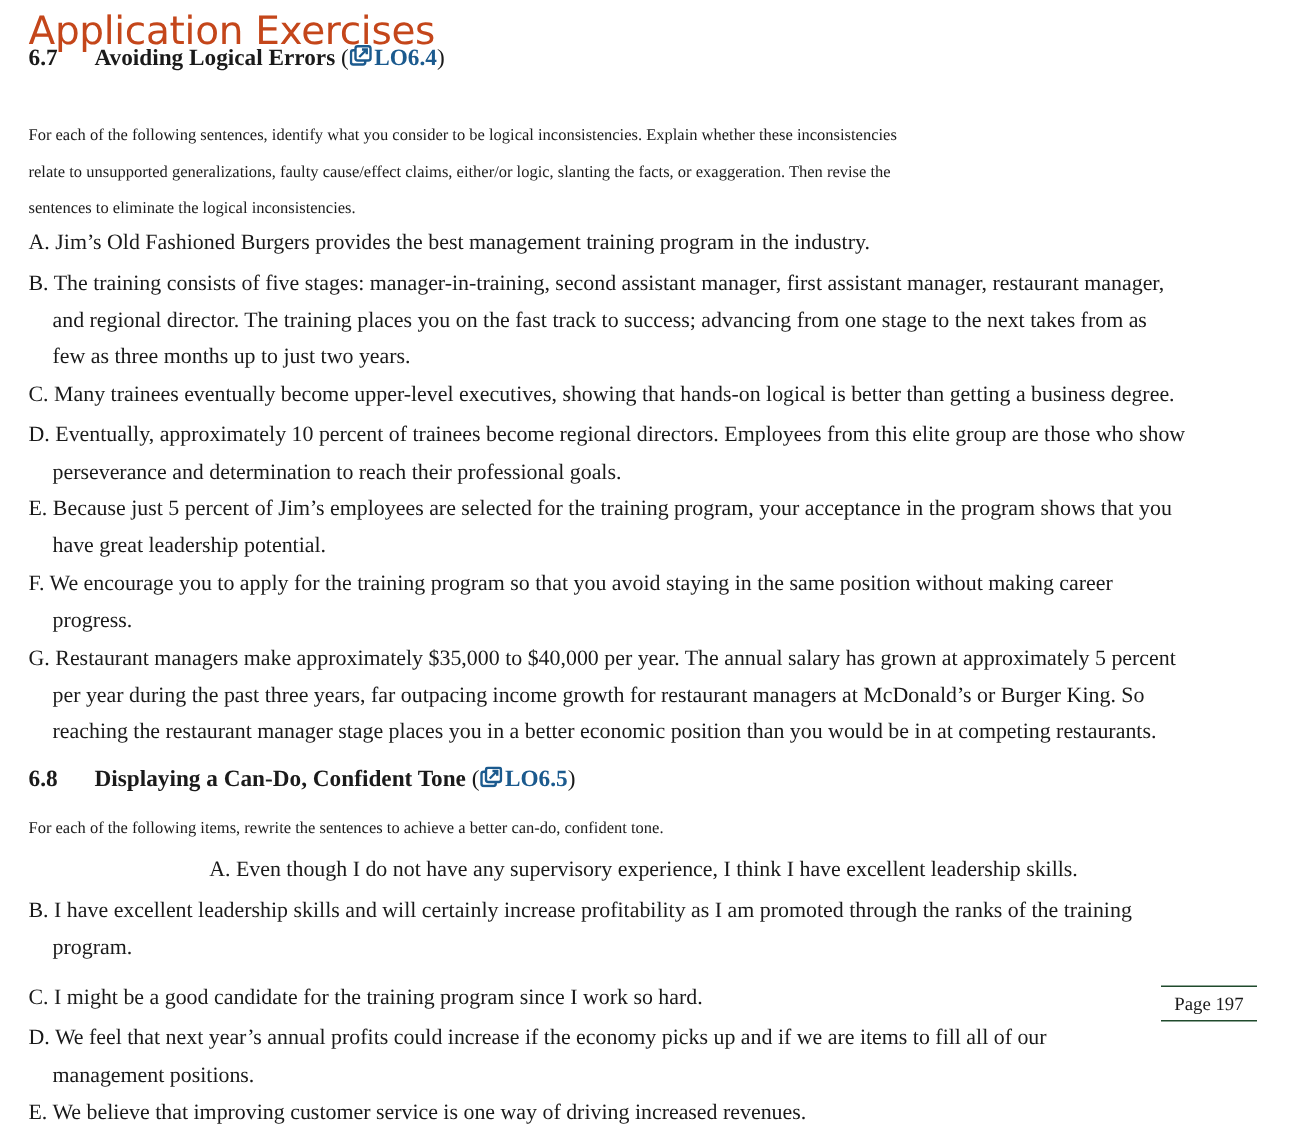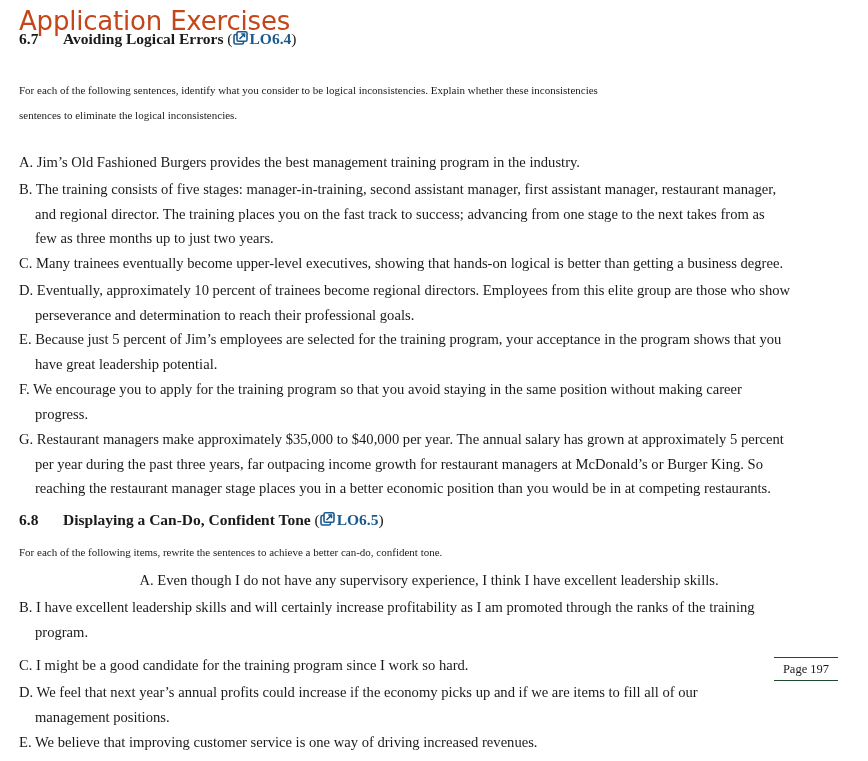--- a/index.html
+++ b/index.html
@@ -52,20 +52,21 @@
   <span class="num">6.7</span><span>Avoiding Logical Errors</span>
   <span class="paren">(</span><a class="lo-link" href="#"><svg class="ext-icon" viewBox="0 0 15 14">
         <rect x="1" y="3.5" width="9.5" height="9.5" rx="1.5" fill="none" stroke="#1b5a8e" stroke-width="1.6"></rect>
         <rect x="4" y="0.8" width="10" height="9.5" rx="1.5" fill="#fff" stroke="#1b5a8e" stroke-width="1.6"></rect>
         <path d="M6.5 8 L11.5 3 M8.3 3 H11.5 V6.2" fill="none" stroke="#1b5a8e" stroke-width="1.6"></path>
       </svg><span>LO6.4</span></a><span class="paren">)</span>
 </div>
 
 <div class="para" style="top:78px;">
   <div>For each of the following sentences, identify what you consider to be logical inconsistencies. Explain whether these inconsistencies</div>
+  <div>relate to unsupported generalizations, faulty cause/effect claims, either/or logic, slanting the facts, or exaggeration. Then revise the</div>
   <div>sentences to eliminate the logical inconsistencies.</div>
 </div>
 
 <div class="item" style="top:150px;">
   <span class="line first"><span class="letter">A.</span> <span>Jim’s Old Fashioned Burgers provides the best management training program in the industry.</span></span>
 </div>
 
 <div class="item" style="top:177px;">
   <span class="line first"><span class="letter">B.</span> <span>The training consists of five stages: manager-in-training, second assistant manager, first assistant manager, restaurant manager,</span></span>
   <span class="line">and regional director. The training places you on the fast track to success; advancing from one stage to the next takes from as</span>

